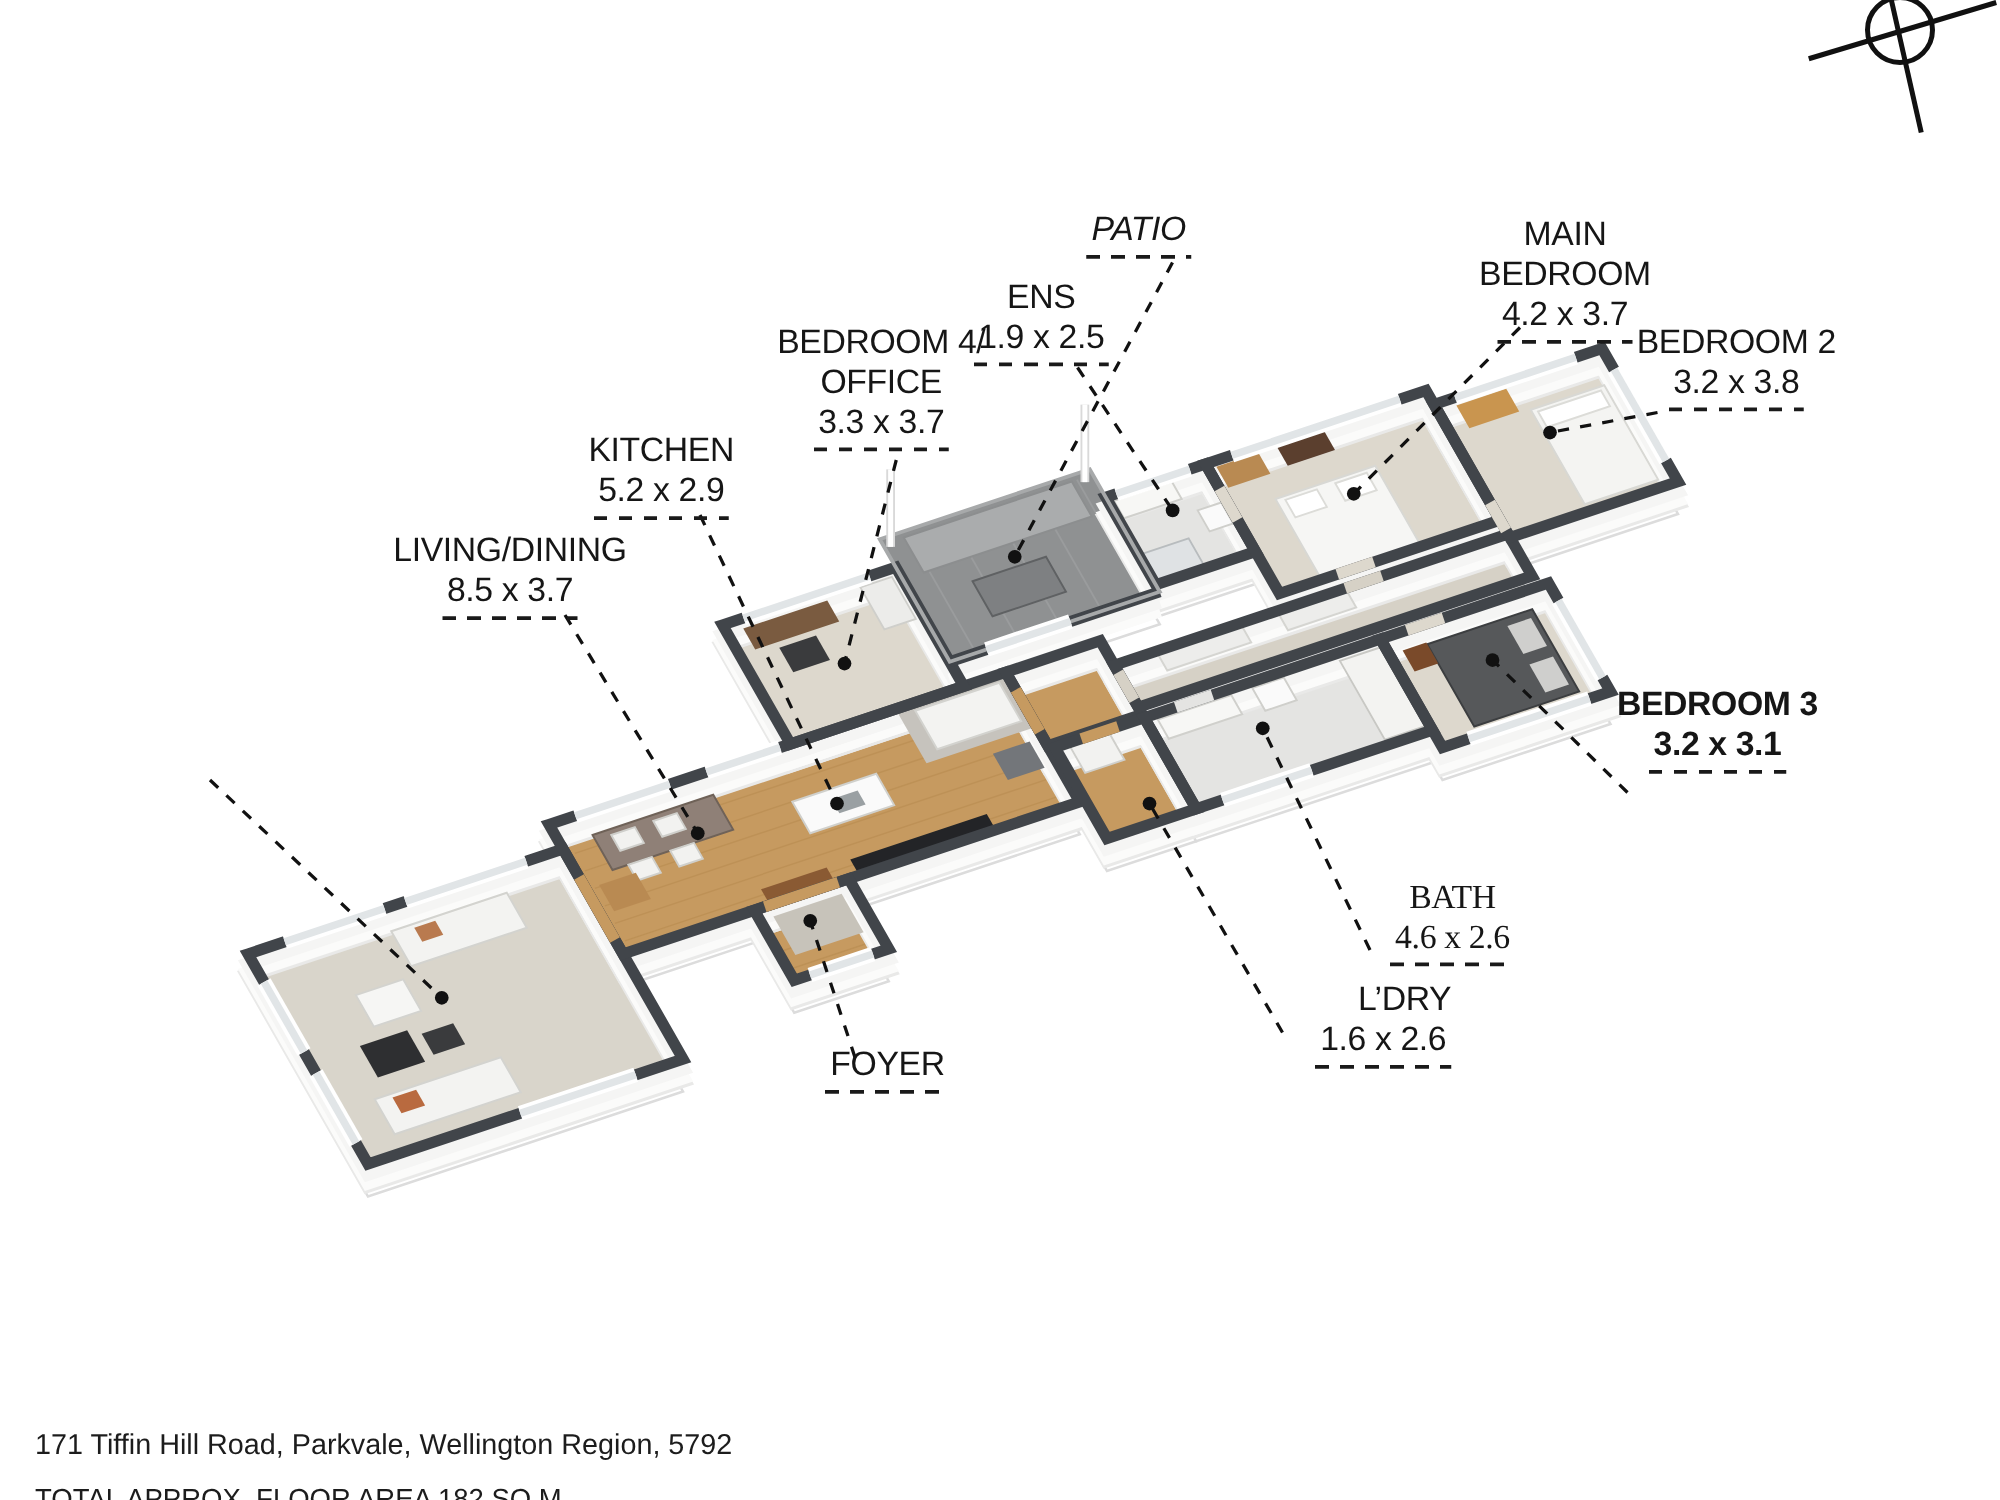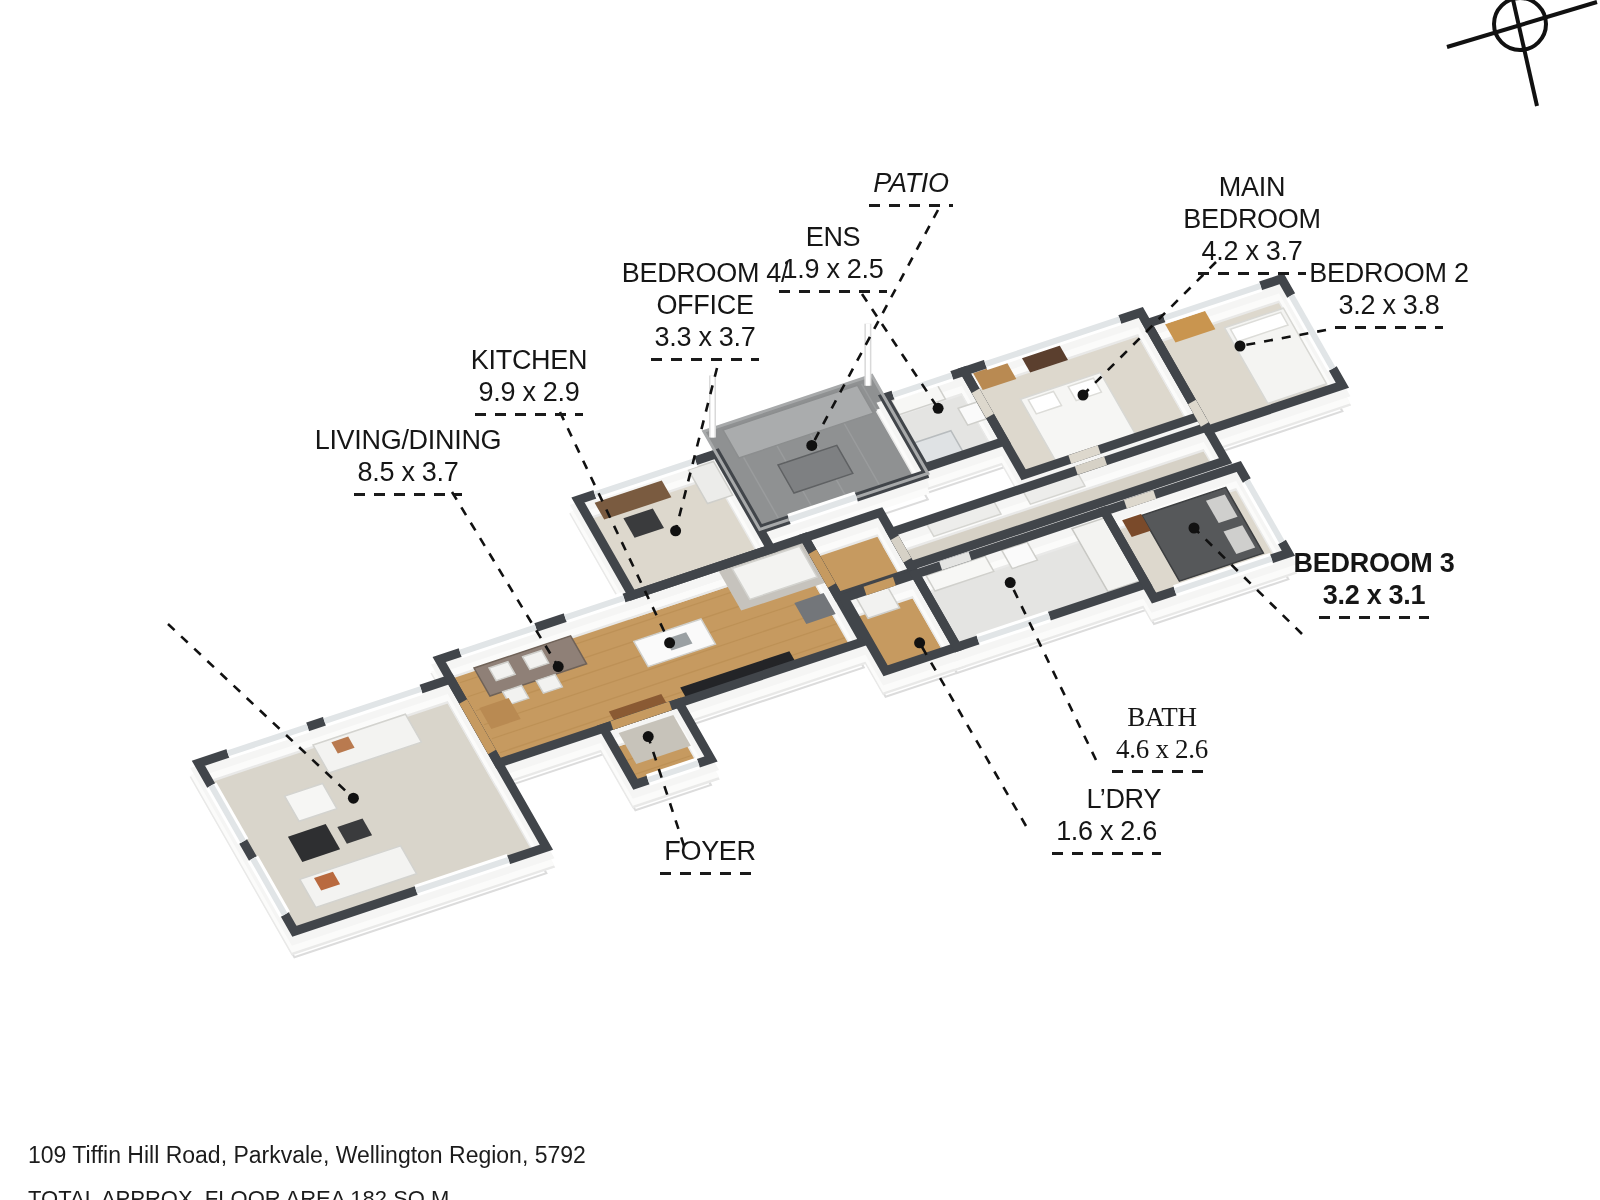--- a/index.html
+++ b/index.html
@@ -251,21 +251,21 @@
       <circle cx="919.6" cy="642.8" r="5.5" fill="#111111"></circle>
     </svg>
 
   <div id="labels">
       <div class="room-label" style="left: 293px; top: 425px; width: 230px;">
         <div>LIVING/DINING</div>
         <div><span class="dashu">8.5 x 3.7</span></div>
       </div>
       <div class="room-label" style="left: 439px; top: 345px; width: 180px;">
         <div>KITCHEN</div>
-        <div><span class="dashu">9.9 x 2.9</span></div>
+        <div><span class="dashu">5.2 x 2.9</span></div>
       </div>
       <div class="room-label" style="left: 640px; top: 836px; width: 140px; text-align: center;">
         <div><span class="dashu">FOYER</span></div>
       </div>
       <div class="room-label" style="left: 612.5px; top: 258px; width: 185px;">
         <div>BEDROOM 4/ OFFICE</div>
         <div><span class="dashu">3.3 x 3.7</span></div>
       </div>
       <div class="room-label" style="left: 763px; top: 222px; width: 140px;">
         <div>ENS</div>
@@ -295,15 +295,15 @@
         <div><span class="dashu">1.6 x 2.6</span></div>
       </div>
     </div>
 
   <svg class="compass" viewBox="0 0 180 130" fill="none">
     <circle cx="100" cy="24" r="26" stroke="#111111" stroke-width="4"></circle>
     <line x1="27" y1="47" x2="177" y2="2" stroke="#111111" stroke-width="4"></line>
     <line x1="89" y1="-18" x2="117" y2="106" stroke="#111111" stroke-width="4"></line>
   </svg>
 
-  <div class="address">109 Tiffin Hill Road, Parkvale, Wellington Region, 5792</div>
+  <div class="address">171 Tiffin Hill Road, Parkvale, Wellington Region, 5792</div>
   <div class="floorarea">TOTAL APPROX. FLOOR AREA 182 SQ M</div>
 </div>
 
 </body></html>

